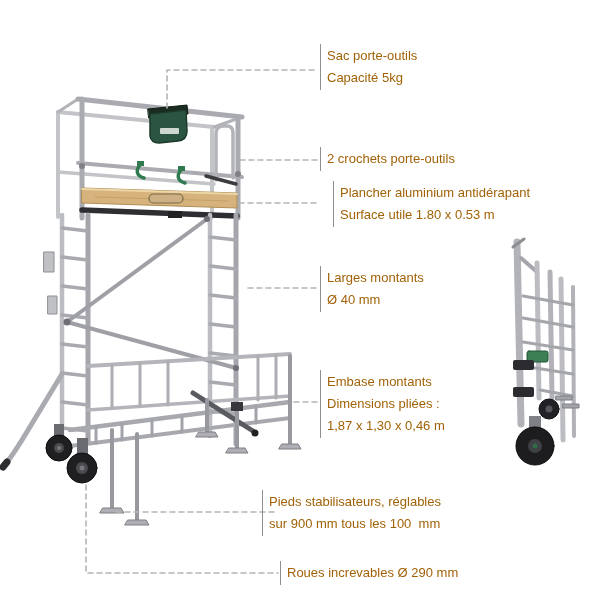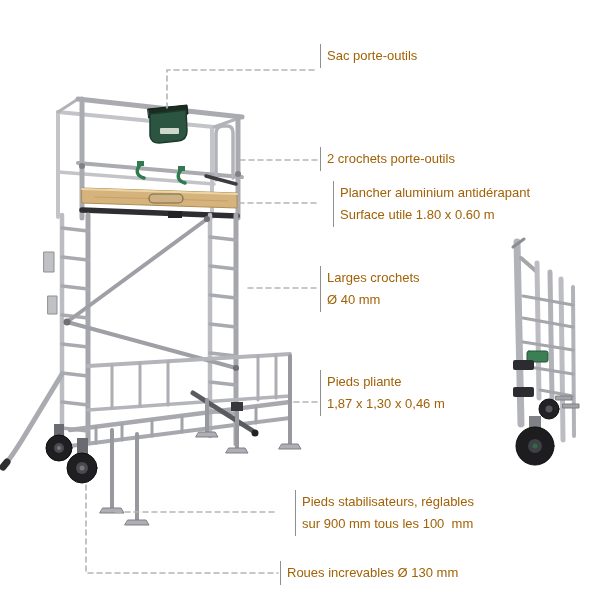--- a/index.html
+++ b/index.html
@@ -190,43 +190,45 @@
       <line x1="239" y1="203" x2="318" y2="203"></line>
       <line x1="248" y1="288" x2="318" y2="288"></line>
       <line x1="294" y1="402" x2="318" y2="402"></line>
       <line x1="116" y1="512" x2="278" y2="512"></line>
       <polyline points="86,485 86,573 278,573"></polyline>
     </g>
   </svg>
 
   <div class="callout" style="left:320px;top:44px;">
     <div>Sac porte-outils</div>
+    <div>Capacité 5kg</div>
   </div>
 
   <div class="callout" style="left:320px;top:147px;">
     <div>2 crochets porte-outils</div>
   </div>
 
   <div class="callout" style="left:333px;top:181px;">
     <div>Plancher aluminium antidérapant</div>
-    <div>Surface utile 1.80 x 0.60 m</div>
+    <div>Surface utile 1.80 x 0.53 m</div>
   </div>
 
   <div class="callout" style="left:320px;top:266px;">
-    <div>Larges crochets</div>
+    <div>Larges montants</div>
     <div>Ø 40 mm</div>
   </div>
 
   <div class="callout" style="left:320px;top:370px;">
-    <div>Pieds pliante</div>
+    <div>Embase montants</div>
+    <div>Dimensions pliées :</div>
     <div>1,87 x 1,30 x 0,46 m</div>
   </div>
 
-  <div class="callout" style="left:295px;top:490px;">
+  <div class="callout" style="left:262px;top:490px;">
     <div>Pieds stabilisateurs, réglables</div>
     <div>sur 900 mm tous les 100  mm</div>
   </div>
 
   <div class="callout" style="left:280px;top:561px;">
-    <div>Roues increvables Ø 130 mm</div>
+    <div>Roues increvables Ø 290 mm</div>
   </div>
 
 </div>
 
 </body></html>

